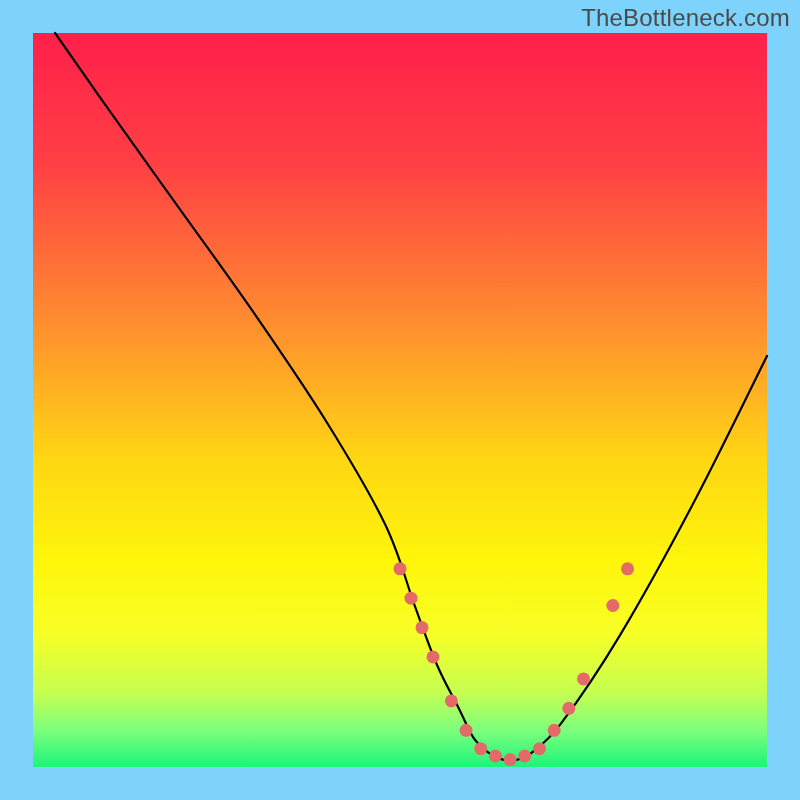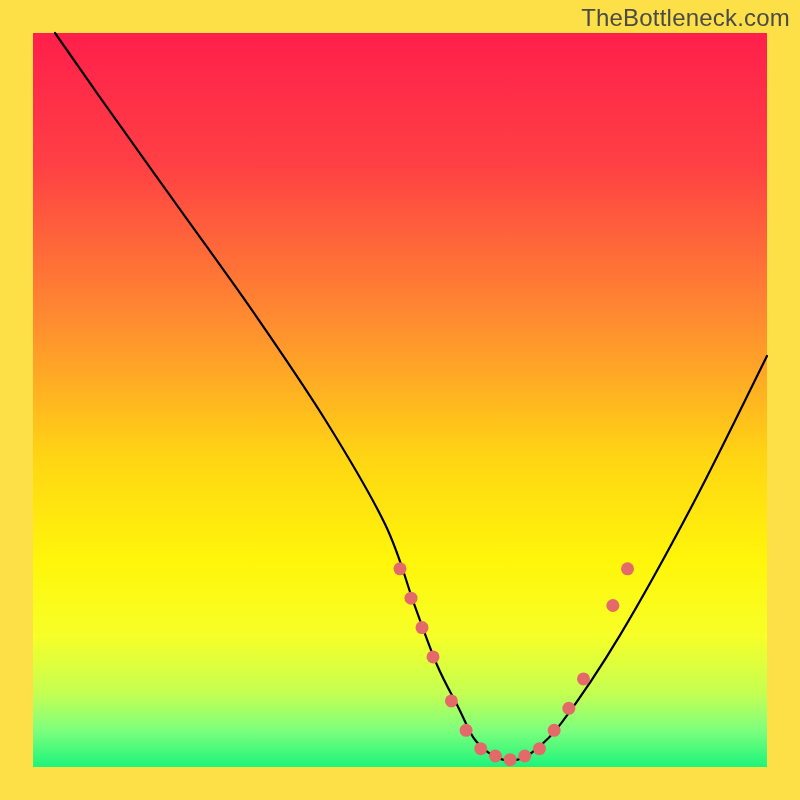--- a/index.html
+++ b/index.html
@@ -7,21 +7,21 @@
     padding: 0;
     width: 800px;
     height: 800px;
     background: #000;
     overflow: hidden;
   }
   .stage {
     position: relative;
     width: 800px;
     height: 800px;
-    background: #fde047;
+    background: #7dd3fc;
   }
   .watermark {
     position: absolute;
     top: 4px;
     right: 10px;
     color: #4a4a4a;
     font-family: Arial, Helvetica, sans-serif;
     font-size: 24px;
     font-weight: 500;
     letter-spacing: 0.2px;

